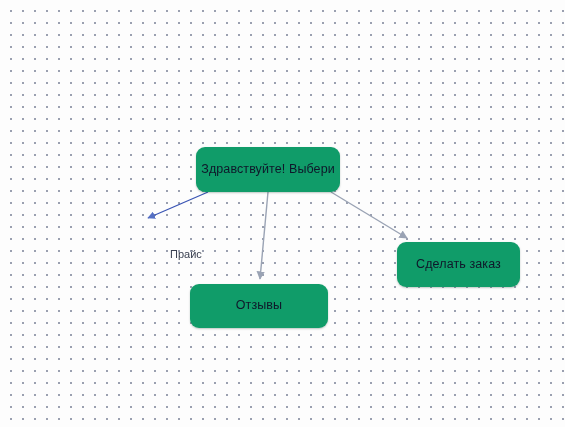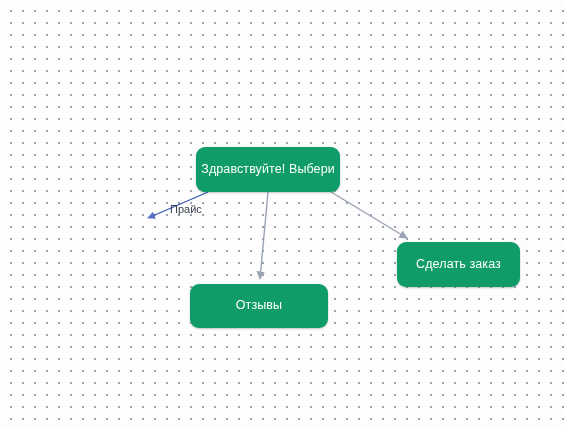--- a/index.html
+++ b/index.html
@@ -27,41 +27,42 @@
     pointer-events: none;
   }
   .node {
     position: absolute;
     display: flex;
     align-items: center;
     justify-content: center;
     box-sizing: border-box;
     background: #109c69;
     border-radius: 9px;
-    color: #ffffff;
+    color: #0f172a;
     font-size: 12.5px;
     letter-spacing: 0.1px;
     text-align: center;
     padding: 0 10px;
     box-shadow: 0 1px 2px rgba(20,60,45,0.28);
     cursor: pointer;
     user-select: none;
   }
   .node-label {
     display: block;
     line-height: 1.25;
     white-space: nowrap;
   }
   .edge-label {
     position: absolute;
     font-size: 11px;
     color: #3a4050;
     white-space: nowrap;
     background: transparent;
     user-select: none;
+    margin-top: 45px;
   }
 </style>
 </head>
 <body>
 
 <div id="canvas">
 
   <svg id="edge-layer" viewBox="0 0 565 427" width="565" height="427">
     <defs>
       <marker id="arrow-gray" viewBox="0 0 10 10" refX="9" refY="5" markerWidth="6" markerHeight="6" orient="auto-start-reverse">

